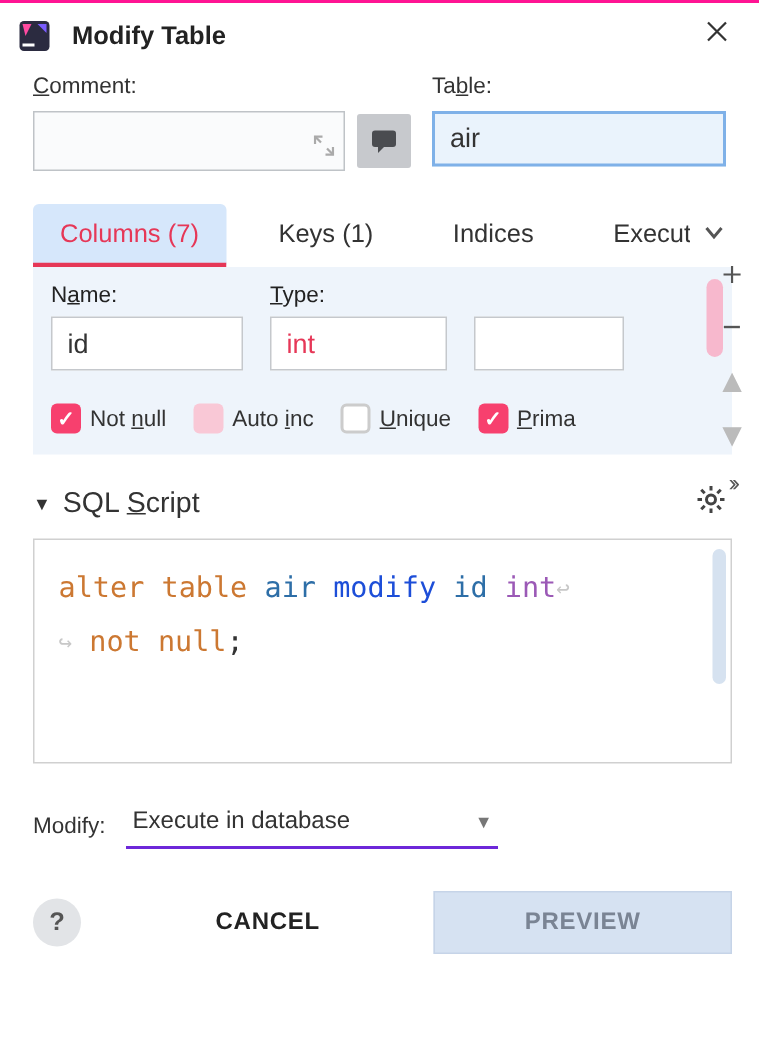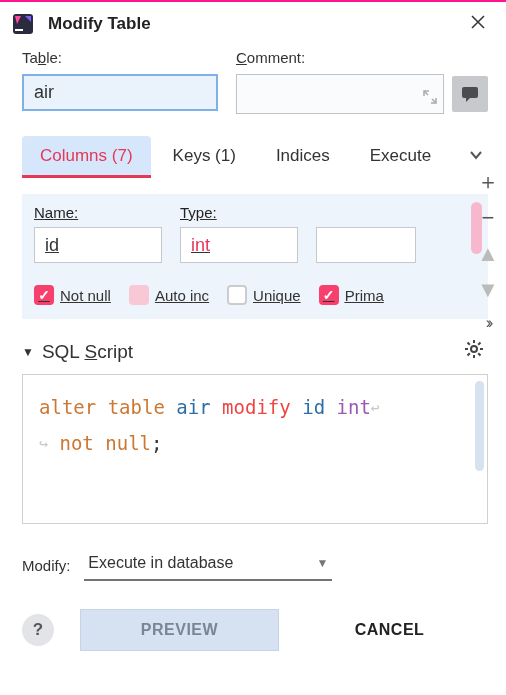--- a/index.html
+++ b/index.html
@@ -80,21 +80,21 @@
     color: #4a4c50;
   }
   .tabs-wrap {
     display: flex;
     align-items: center;
     margin-top: 22px;
     gap: 4px;
   }
   .tabs {
     display: flex;
-    gap: 4px;
+    gap: 17px;
     flex: 1;
     overflow: hidden;
   }
   .tab {
     padding: 10px 18px 9px 18px;
     font-size: 17px;
     color: #333;
     cursor: pointer;
     white-space: nowrap;
   }
@@ -104,23 +104,22 @@
     font-weight: 400;
     border-bottom: 3px solid #e63757;
     border-radius: 4px 4px 0 0;
   }
   .tab-chevron {
     color: #666; font-size: 18px; padding: 6px 4px; cursor: pointer;
   }
   .columns-panel {
     background: #eef4fb;
     padding: 10px 12px 14px 12px;
-    margin-top: 16px;
+    margin-top: 0;
     position: relative;
-    text-decoration: underline;
   }
   .col-headers { display: flex; gap: 18px; margin-bottom: 6px; }
   .col-header { font-size: 15px; color: #222; }
   .col-header.name { width: 128px; }
   .col-header.type { width: 118px; }
   .col-header.default { width: 100px; }
   .col-inputs { display: flex; gap: 18px; }
   .col-input {
     border: 1px solid #c5c8cc;
     background: #fff;
@@ -196,38 +195,38 @@
     overflow: hidden;
   }
   .sql-scroll {
     position: absolute;
     right: 3px; top: 6px;
     width: 9px; height: 90px;
     background: #d6e2f0;
     border-radius: 5px;
   }
   .kw-alter { color: #cc7832; }
-  .kw-mod { color: #ef4444; }
+  .kw-mod { color: #1d4ed8; }
   .kw-type { color: #9b59b6; }
   .kw-null { color: #cc7832; }
   .ident { color: #2d6ea7; }
   .wrap-glyph { color: #c8c8c8; font-size: 15px; vertical-align: middle; }
   .action-row {
     display: flex;
     align-items: center;
     margin-top: 26px;
     gap: 14px;
   }
   .action-label { font-size: 15px; }
   .action-select {
     flex: 0 0 248px;
     display: flex;
     align-items: center;
     justify-content: space-between;
-    border-bottom: 2px solid #737373;
+    border-bottom: 2px solid #6d28d9;
     padding: 4px 4px 7px 4px;
     font-size: 16px;
     cursor: pointer;
     color: #333;
   }
   .caret { color: #777; font-size: 12px; }
   .button-row {
     display: flex;
     align-items: center;
     gap: 12px;
@@ -280,46 +279,46 @@
   <span class="close-btn">
     <svg width="16" height="16" viewBox="0 0 16 16">
         <path d="M2 2 L14 14 M14 2 L2 14" stroke="#333" stroke-width="1.5" fill="none"></path>
       </svg>
   </span>
 </div>
 
 <div class="content">
 
   <div class="field-row">
-    <div class="field-col table">
-      <span class="label">
-        <span>Ta</span><span class="ul">b</span><span>le:</span>
-      </span>
-      <input class="text-input table-name" value="air" style="">
-    </div>
     <div class="field-col comment">
       <span class="label">
         <span class="ul">C</span><span>omment:</span>
       </span>
       <div class="comment-wrap">
         <div class="comment-box">
           <span class="expand-icon">
             <svg width="14" height="14" viewBox="0 0 14 14">
                 <path d="M1 6 L1 1 L6 1 M8 13 L13 13 L13 8" stroke="#aaa" stroke-width="1.5" fill="none"></path>
                 <path d="M1 1 L5 5 M13 13 L9 9" stroke="#aaa" stroke-width="1.5"></path>
               </svg>
           </span>
         </div>
         <div class="comment-icon-box">
           <svg width="20" height="20" viewBox="0 0 20 20">
               <rect x="2" y="3" width="16" height="11" rx="2" fill="#4a4c50"></rect>
               <path d="M6 14 L6 18 L10 14" fill="#4a4c50"></path>
             </svg>
         </div>
       </div>
+    </div>
+    <div class="field-col table">
+      <span class="label">
+        <span>Ta</span><span class="ul">b</span><span>le:</span>
+      </span>
+      <input class="text-input table-name" value="air" style="">
     </div>
   </div>
 
   <div class="tabs-wrap">
     <div class="tabs">
       <div class="tab active">Columns (7)</div>
       <div class="tab">Keys (1)</div>
       <div class="tab">Indices</div>
       <div class="tab">Execute</div>
     </div>
@@ -403,22 +402,22 @@
     <span class="action-label">Modify:</span>
     <div class="action-select">
       <span>Execute in database</span>
       <span class="caret">▼</span>
     </div>
   </div>
 
   <div class="button-row">
     <div class="help-btn">?</div>
     <div class="spacer"></div>
+    <div class="big-btn">CANCEL</div>
     <div class="big-btn preview">PREVIEW</div>
-    <div class="big-btn">CANCEL</div>
   </div>
 
 </div>
 
 <div class="side-controls">
   <span class="side-btn">＋</span>
   <span class="side-btn">−</span>
   <span class="side-btn dim">▲</span>
   <span class="side-btn dim">▼</span>
   <span class="side-btn" style="font-size:16px;letter-spacing:-3px;">››</span>

